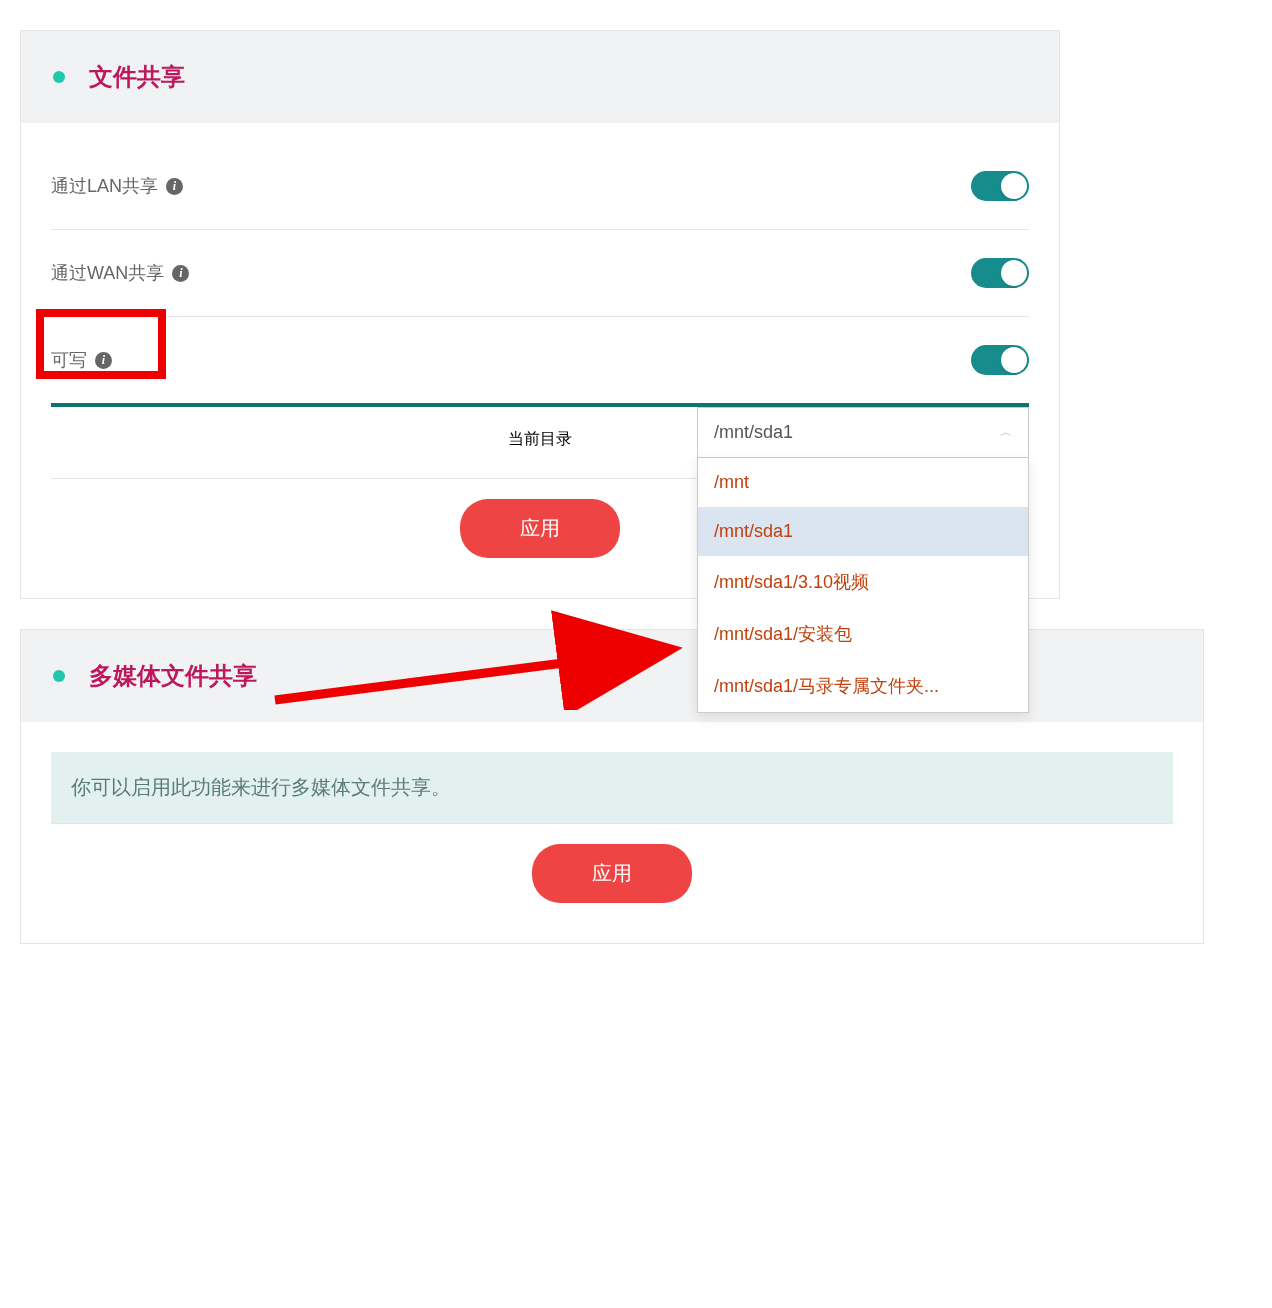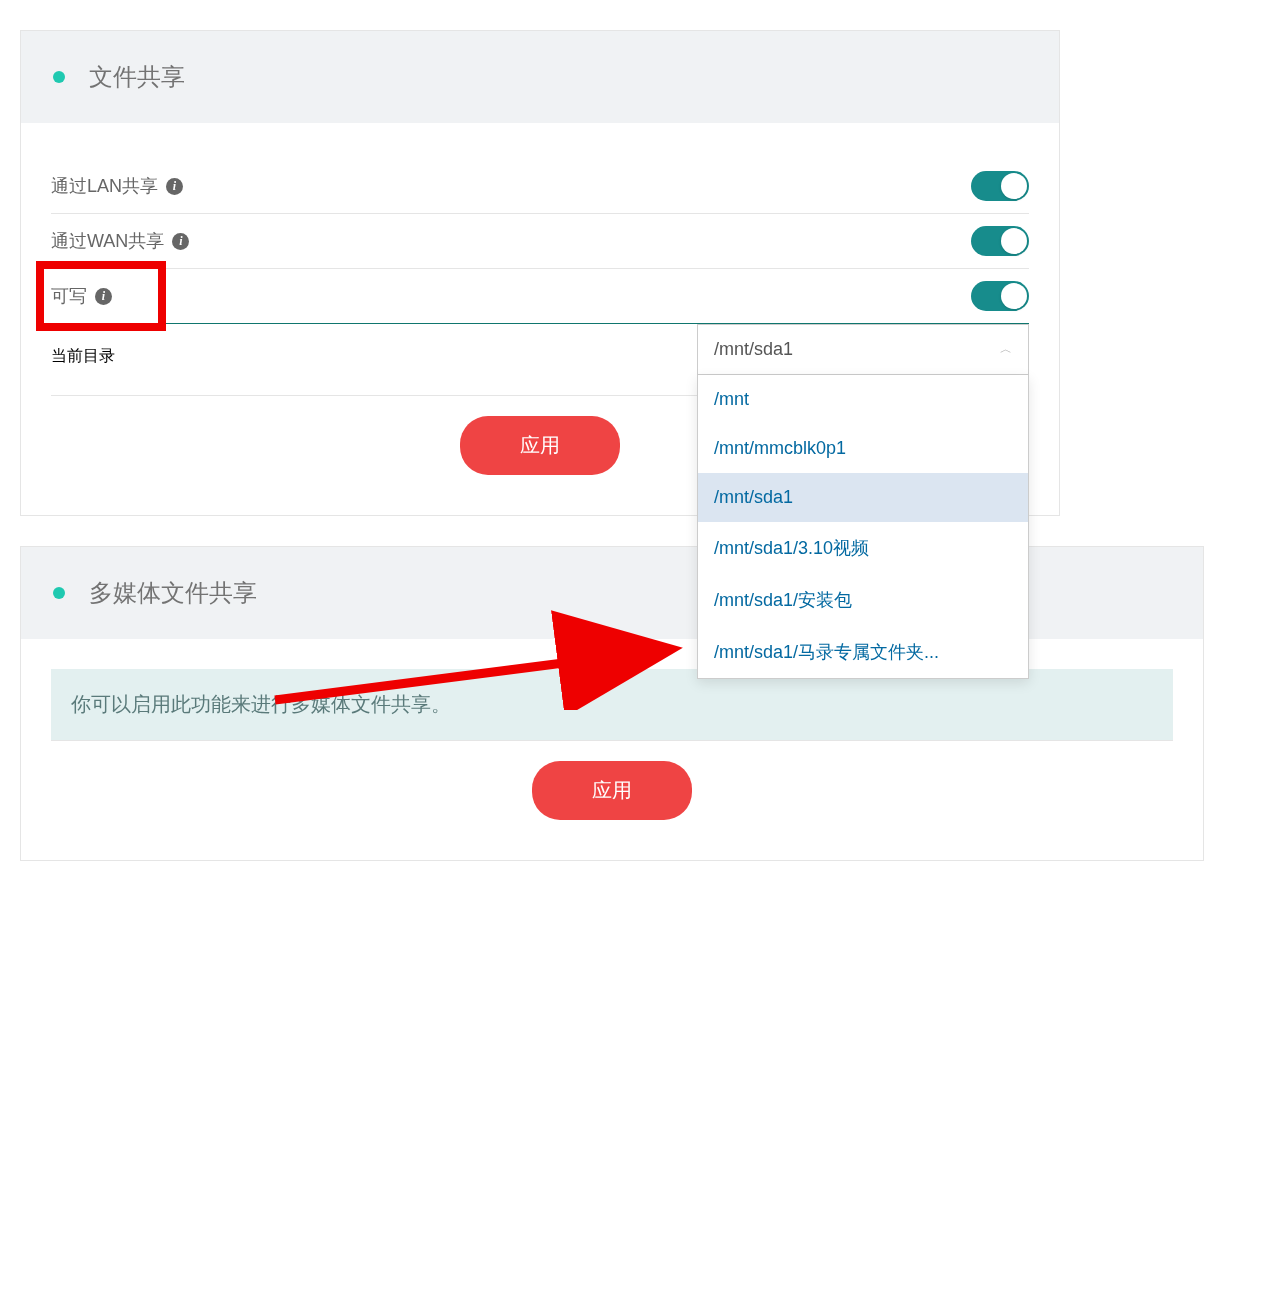--- a/index.html
+++ b/index.html
@@ -25,31 +25,31 @@
     }
     .bullet {
       width: 12px;
       height: 12px;
       border-radius: 50%;
       background: #1fc9b0;
       margin-right: 24px;
     }
     .panel-title {
       font-size: 24px;
-      color: #737373;
-      font-weight: 400;
+      color: #be185d;
+      font-weight: 700;
     }
     .panel-body {
       padding: 0 30px 30px 30px;
     }
     .row {
       display: flex;
       align-items: center;
       justify-content: space-between;
-      padding: 12px 0;
+      padding: 28px 0;
       border-top: 1px solid #e5e5e5;
     }
     .row:first-child { border-top: none; padding-top: 48px; }
     .row .label {
       font-size: 18px;
       color: #666;
       display: flex;
       align-items: center;
     }
     .info-icon {
@@ -101,23 +101,23 @@
       color: #fff;
       border: none;
       border-radius: 28px;
       padding: 16px 60px;
       font-size: 20px;
       cursor: pointer;
     }
     .select-row {
       display: flex;
       align-items: center;
-      justify-content: flex-start;
+      justify-content: center;
       padding: 22px 0 28px;
-      border-top: 1px solid #0f766e;
+      border-top: 4px solid #0f766e;
       position: relative;
     }
     .select-box {
       position: absolute;
       right: 0;
       top: 0;
       width: 332px;
       z-index: 20;
     }
     .select-head {
@@ -134,21 +134,21 @@
     .select-caret { color: #aaa; font-size: 12px; }
     .dropdown {
       border: 1px solid #ccc;
       border-top: none;
       background: #fff;
       box-shadow: 0 4px 12px rgba(0,0,0,0.1);
     }
     .dropdown-item {
       padding: 14px 16px;
       font-size: 18px;
-      color: #0369a1;
+      color: #c2410c;
       cursor: pointer;
       white-space: nowrap;
       overflow: hidden;
       text-overflow: ellipsis;
     }
     .dropdown-item.selected { background: #dbe5f1; }
     .hint-box {
       background: #e3f0f0;
       padding: 22px 20px;
       margin-top: 30px;
@@ -200,21 +200,20 @@
     </div>
     <div class="select-row">
       <span class="label">当前目录</span>
       <div class="select-box">
         <div class="select-head">
           <span>/mnt/sda1</span>
           <span class="select-caret">︿</span>
         </div>
         <div class="dropdown">
           <div class="dropdown-item">/mnt</div>
-          <div class="dropdown-item">/mnt/mmcblk0p1</div>
           <div class="dropdown-item selected">/mnt/sda1</div>
           <div class="dropdown-item">/mnt/sda1/3.10视频</div>
           <div class="dropdown-item">/mnt/sda1/安装包</div>
           <div class="dropdown-item">/mnt/sda1/马录专属文件夹...</div>
         </div>
       </div>
     </div>
     <div class="button-row">
       <button class="apply-btn">应用</button>
     </div>

